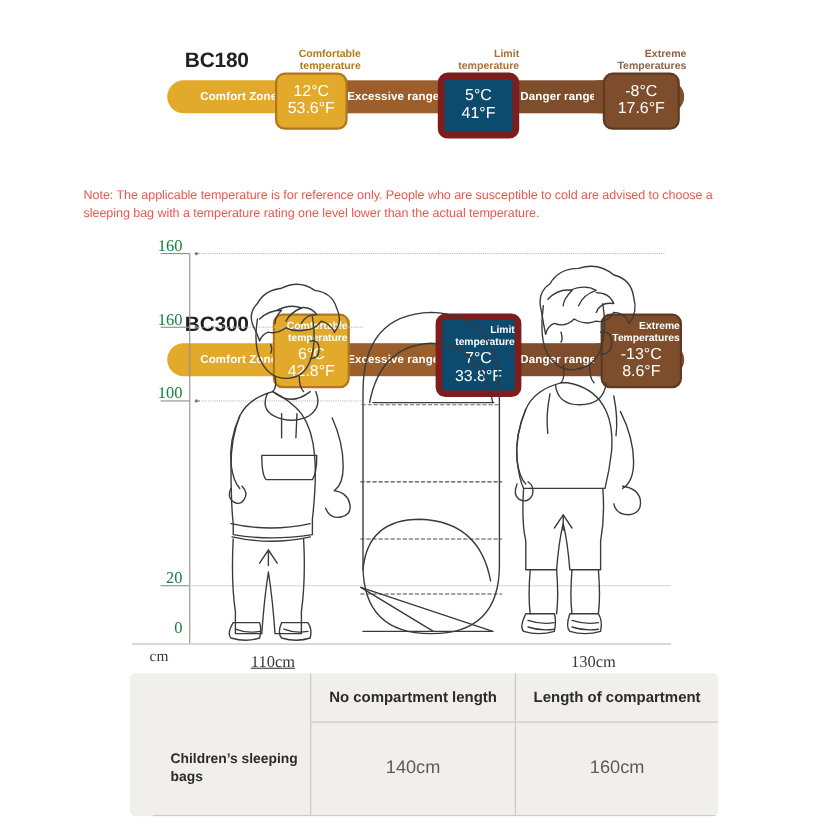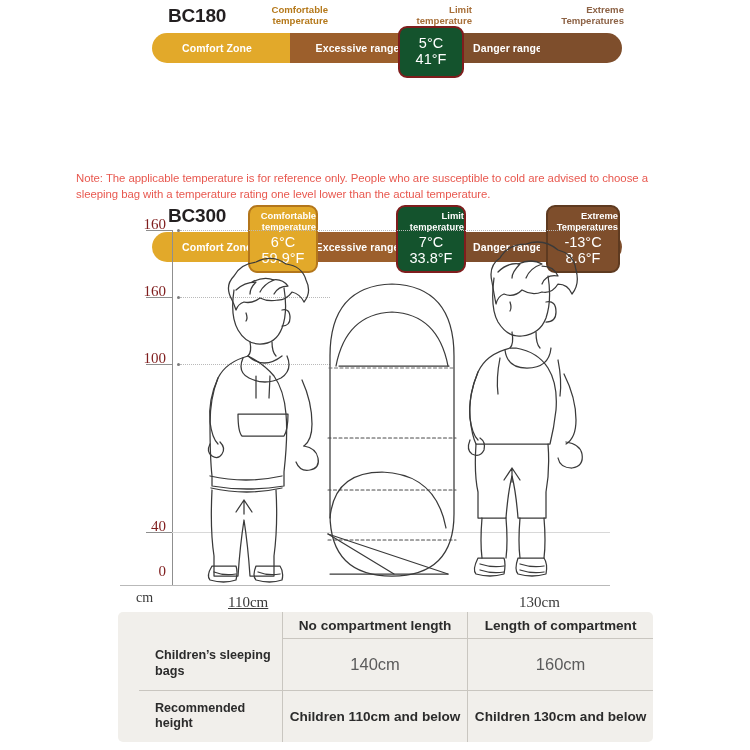--- a/index.html
+++ b/index.html
@@ -5,21 +5,21 @@
   html,body{margin:0;padding:0;}
   body{
     width:750px;height:750px;
     background:#ffffff;
     font-family:"Liberation Sans", sans-serif;
     overflow:hidden;
     position:relative;
   }
   
   .temp-block{position:absolute;left:0;top:0;width:750px;}
-  .temp-row{position:relative;height:95px;}
+  .temp-row{position:relative;height:95px;margin-top:40px;}
   .model-name{
     position:absolute;font-weight:bold;font-size:19px;color:#231f20;
     letter-spacing:-.2px;
   }
   .bar-seg{
     position:absolute;height:30px;display:flex;align-items:center;
     justify-content:center;color:#ffffff;font-size:10.5px;font-weight:bold;
     letter-spacing:.1px;
   }
   .bar-left-cap{
@@ -29,39 +29,39 @@
     position:absolute;height:30px;border-radius:4px 15px 15px 4px;
   }
   .node{
     position:absolute;border-radius:9px;
     display:flex;flex-direction:column;align-items:center;justify-content:center;
     color:#ffffff;line-height:1.08;
   }
   .node .v1{font-size:14.5px;}
   .node .v2{font-size:14.5px;}
   .node.amber{background:#E2A92A;border:2px solid #B3761B;}
-  .node.mid{background:#14532d;border:2px solid #7f1d1d;}
+  .node.mid{background:#0c4a6e;border:6px solid #7f1d1d;}
   .node.dark{background:#7E4E2C;border:2px solid #5E3A20;}
   .node-cap{
     position:absolute;text-align:right;line-height:1.12;font-weight:bold;
     font-size:9.6px;
   }
   .cap-amber{color:#B5791B;}
 
   
   .note{
     position:absolute;left:76px;top:170px;width:600px;
     color:#E8584F;font-size:11.4px;line-height:1.42;font-weight:normal;
     letter-spacing:-.05px;
   }
 
   
   .chart{position:absolute;left:0;top:218px;width:750px;height:400px;}
   .ylabel{
-    position:absolute;font-size:15px;color:#7f1d1d;text-align:right;width:44px;
+    position:absolute;font-size:15px;color:#15803d;text-align:right;width:44px;
     font-family:"Liberation Serif", serif;
   }
   .axis-v{position:absolute;left:172px;top:12px;width:1.2px;height:355px;background:#8f8f8f;}
   .axis-h{position:absolute;left:120px;top:367px;width:490px;height:1.2px;background:#b9b9b9;}
   .tick{position:absolute;width:26px;height:1.2px;background:#8d8d8d;left:146px;}
   .gridline{position:absolute;height:0;border-top:1px dotted #b9b9b9;}
   .gridline-s{position:absolute;height:0;border-top:1px solid #d8d8d8;}
   .dot{position:absolute;width:3px;height:3px;border-radius:50%;background:#7a7a7a;}
   .unit-cm{position:absolute;left:136px;top:372px;font-size:14px;color:#3a3a3a;font-family:"Liberation Serif",serif;}
   .xlab{position:absolute;font-size:15px;color:#3a3a3a;font-family:"Liberation Serif",serif;}
@@ -99,48 +99,56 @@
 
     <div class="bar-seg" style="left:290px;top:33px;width:130px;background:#9C5F2C;"></div>
     <div class="bar-seg" style="left:300px;top:33px;width:115px;">Excessive range</div>
 
     <div class="bar-seg" style="left:440px;top:33px;width:130px;background:#7E4E2C;"></div>
     <div class="bar-seg" style="left:450px;top:33px;width:115px;">Danger range</div>
 
     <div class="bar-right-cap" style="left:540px;top:33px;width:82px;background:#7E4E2C;"></div>
 
     <div class="node-cap cap-amber" style="left:240px;top:5px;width:88px;">Comfortable temperature</div>
+    <div class="node amber" style="left:250px;top:26px;width:62px;height:48px;">
+      <div class="v1">12°C</div>
+      <div class="v2">53.6°F</div>
+    </div>
 
     <div class="node-cap" style="left:392px;top:5px;width:80px;color:#a8703a;">Limit temperature</div>
     <div class="node mid" style="left:398px;top:26px;width:62px;height:48px;">
       <div class="v1">5°C</div>
       <div class="v2">41°F</div>
     </div>
 
     <div class="node-cap" style="left:540px;top:5px;width:84px;color:#8d6346;">Extreme Temperatures</div>
+    <div class="node dark" style="left:548px;top:26px;width:66px;height:48px;">
+      <div class="v1">-8°C</div>
+      <div class="v2">17.6°F</div>
+    </div>
   </div>
 
   <div class="temp-row" style="top:0;">
     <div class="model-name" style="left:168px;top:110px;">BC300</div>
 
     <div class="bar-left-cap" style="left:152px;top:137px;width:145px;background:#E2A92A;"></div>
     <div class="bar-seg" style="left:152px;top:137px;width:130px;">Comfort Zone</div>
 
     <div class="bar-seg" style="left:290px;top:137px;width:130px;background:#9C5F2C;"></div>
     <div class="bar-seg" style="left:300px;top:137px;width:115px;">Excessive range</div>
 
     <div class="bar-seg" style="left:440px;top:137px;width:130px;background:#7E4E2C;"></div>
     <div class="bar-seg" style="left:450px;top:137px;width:115px;">Danger range</div>
 
     <div class="bar-right-cap" style="left:540px;top:137px;width:82px;background:#7E4E2C;"></div>
 
     <div class="node amber" style="left:248px;top:110px;width:66px;height:64px;">
       <div class="node-cap" style="position:static;color:#ffffff;font-size:9.4px;margin-bottom:3px;">Comfortable temperature</div>
       <div class="v1">6°C</div>
-      <div class="v2">59.9°F</div>
+      <div class="v2">42.8°F</div>
     </div>
 
     <div class="node mid" style="left:396px;top:110px;width:66px;height:64px;">
       <div class="node-cap" style="position:static;color:#ffffff;font-size:9.4px;margin-bottom:3px;">Limit temperature</div>
       <div class="v1">7°C</div>
       <div class="v2">33.8°F</div>
     </div>
 
     <div class="node dark" style="left:546px;top:110px;width:70px;height:64px;">
       <div class="node-cap" style="position:static;color:#ffffff;font-size:9.4px;margin-bottom:3px;">Extreme Temperatures</div>
@@ -165,21 +173,21 @@
   <div class="ylabel" style="left:122px;top:65px;">160</div>
   <div class="tick" style="top:79px;"></div>
   <div class="dot" style="left:177px;top:78px;"></div>
   <div class="gridline" style="left:180px;top:79px;width:150px;"></div>
 
   <div class="ylabel" style="left:122px;top:132px;">100</div>
   <div class="tick" style="top:146px;"></div>
   <div class="dot" style="left:177px;top:145px;"></div>
   <div class="gridline" style="left:180px;top:146px;width:150px;"></div>
 
-  <div class="ylabel" style="left:122px;top:300px;">40</div>
+  <div class="ylabel" style="left:122px;top:300px;">20</div>
   <div class="tick" style="top:314px;"></div>
   <div class="gridline-s" style="left:172px;top:314px;width:438px;"></div>
 
   <div class="ylabel" style="left:122px;top:345px;">0</div>
   <div class="unit-cm">cm</div>
 
   <div class="xlab" style="left:228px;top:376px;text-decoration:underline;">110cm</div>
   <div class="xlab" style="left:519px;top:376px;">130cm</div>
 
   <svg width="750" height="400" viewBox="0 0 750 400" style="position:absolute;left:0;top:0;">
@@ -301,20 +309,15 @@
         <tr>
       <td class="rowlab"></td>
       <td class="hdr vline hline">No compartment length</td>
       <td class="hdr vline hline">Length of compartment</td>
     </tr>
     <tr>
       <td class="rowlab hline">Children’s sleeping bags</td>
       <td class="big vline hline">140cm</td>
       <td class="big vline hline">160cm</td>
     </tr>
-    <tr>
-      <td class="rowlab">Recommended height</td>
-      <td class="hdr vline">Children 110cm and below</td>
-      <td class="hdr vline">Children 130cm and below</td>
-    </tr>
   </tbody>
     </table>
 </div>
 
 </body></html>

